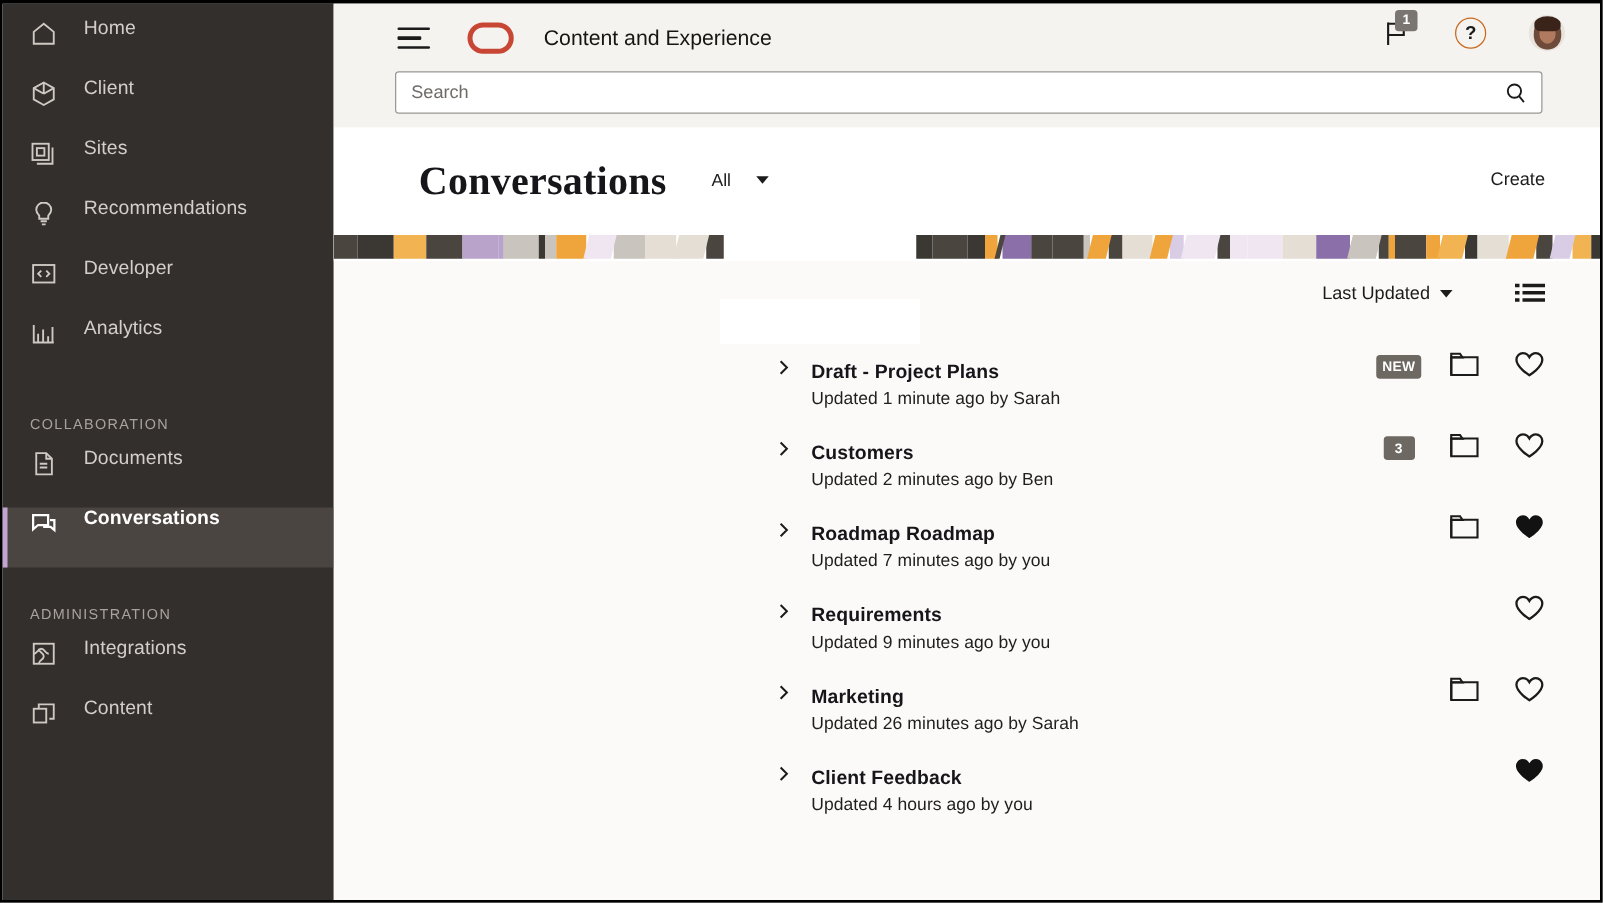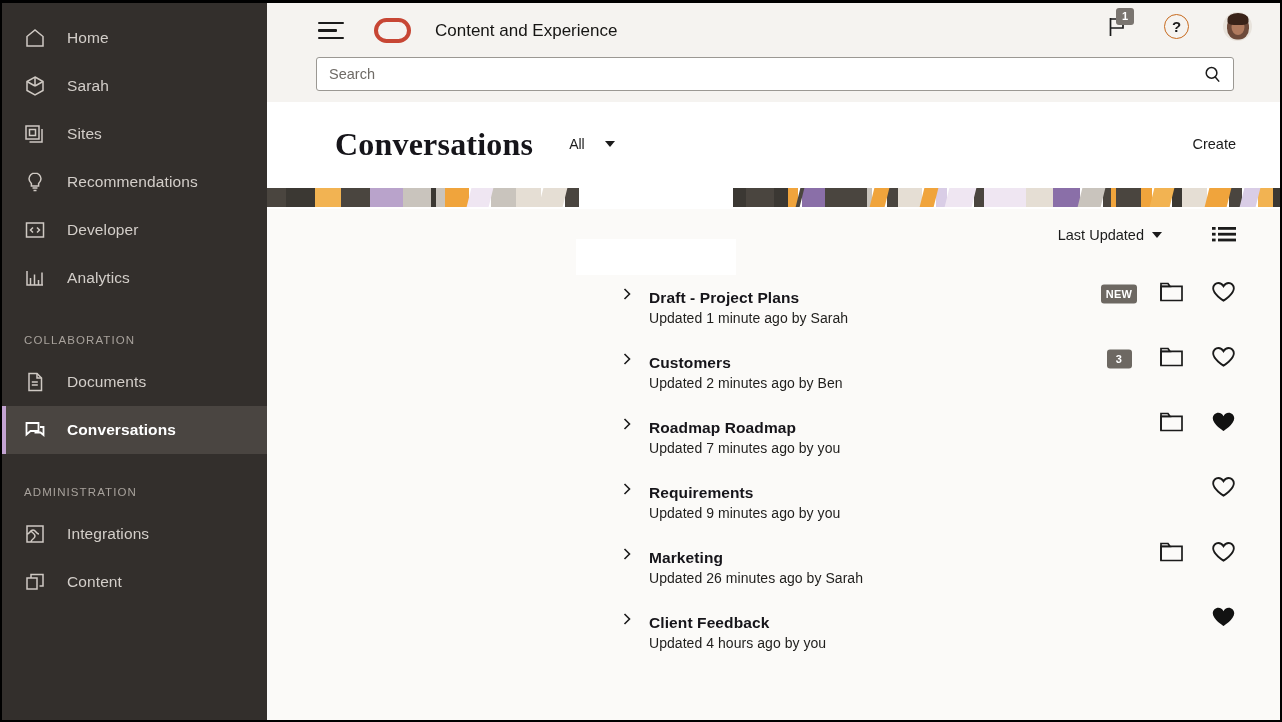--- a/index.html
+++ b/index.html
@@ -27,21 +27,21 @@
     width: 265px;
     flex: 0 0 265px;
     background: #332f2c;
     height: 100%;
     position: relative;
     padding-top: 11px;
     overflow: hidden;
   }
   .nav-item {
     display: flex;
-    align-items: center;
+    align-items: flex-start;
     height: 48px;
     padding-left: 20px;
     position: relative;
     cursor: pointer;
     color: #cfc9c3;
   }
   .nav-item .ico {
     width: 26px;
     height: 26px;
     flex: 0 0 26px;
@@ -387,21 +387,21 @@
       <span class="lbl">Home</span>
     </div>
 
     <div class="nav-item">
       <span class="ico">
         <svg width="24" height="24" viewBox="0 0 24 24" fill="none" stroke="#cfc9c3" stroke-width="1.5">
           <path d="M12 3 L20 7.5 V16.5 L12 21 L4 16.5 V7.5 Z"></path>
           <path d="M12 3 L12 12 M12 12 L20 7.5 M12 12 L4 7.5"></path>
         </svg>
       </span>
-      <span class="lbl">Sarah</span>
+      <span class="lbl">Client</span>
     </div>
 
     <div class="nav-item">
       <span class="ico">
         <svg width="24" height="24" viewBox="0 0 24 24" fill="none" stroke="#cfc9c3" stroke-width="1.5">
           <rect x="3" y="4" width="13" height="13"></rect>
           <rect x="6.5" y="7.5" width="6" height="6"></rect>
           <path d="M19 7 V20 H6.5"></path>
         </svg>
       </span>

